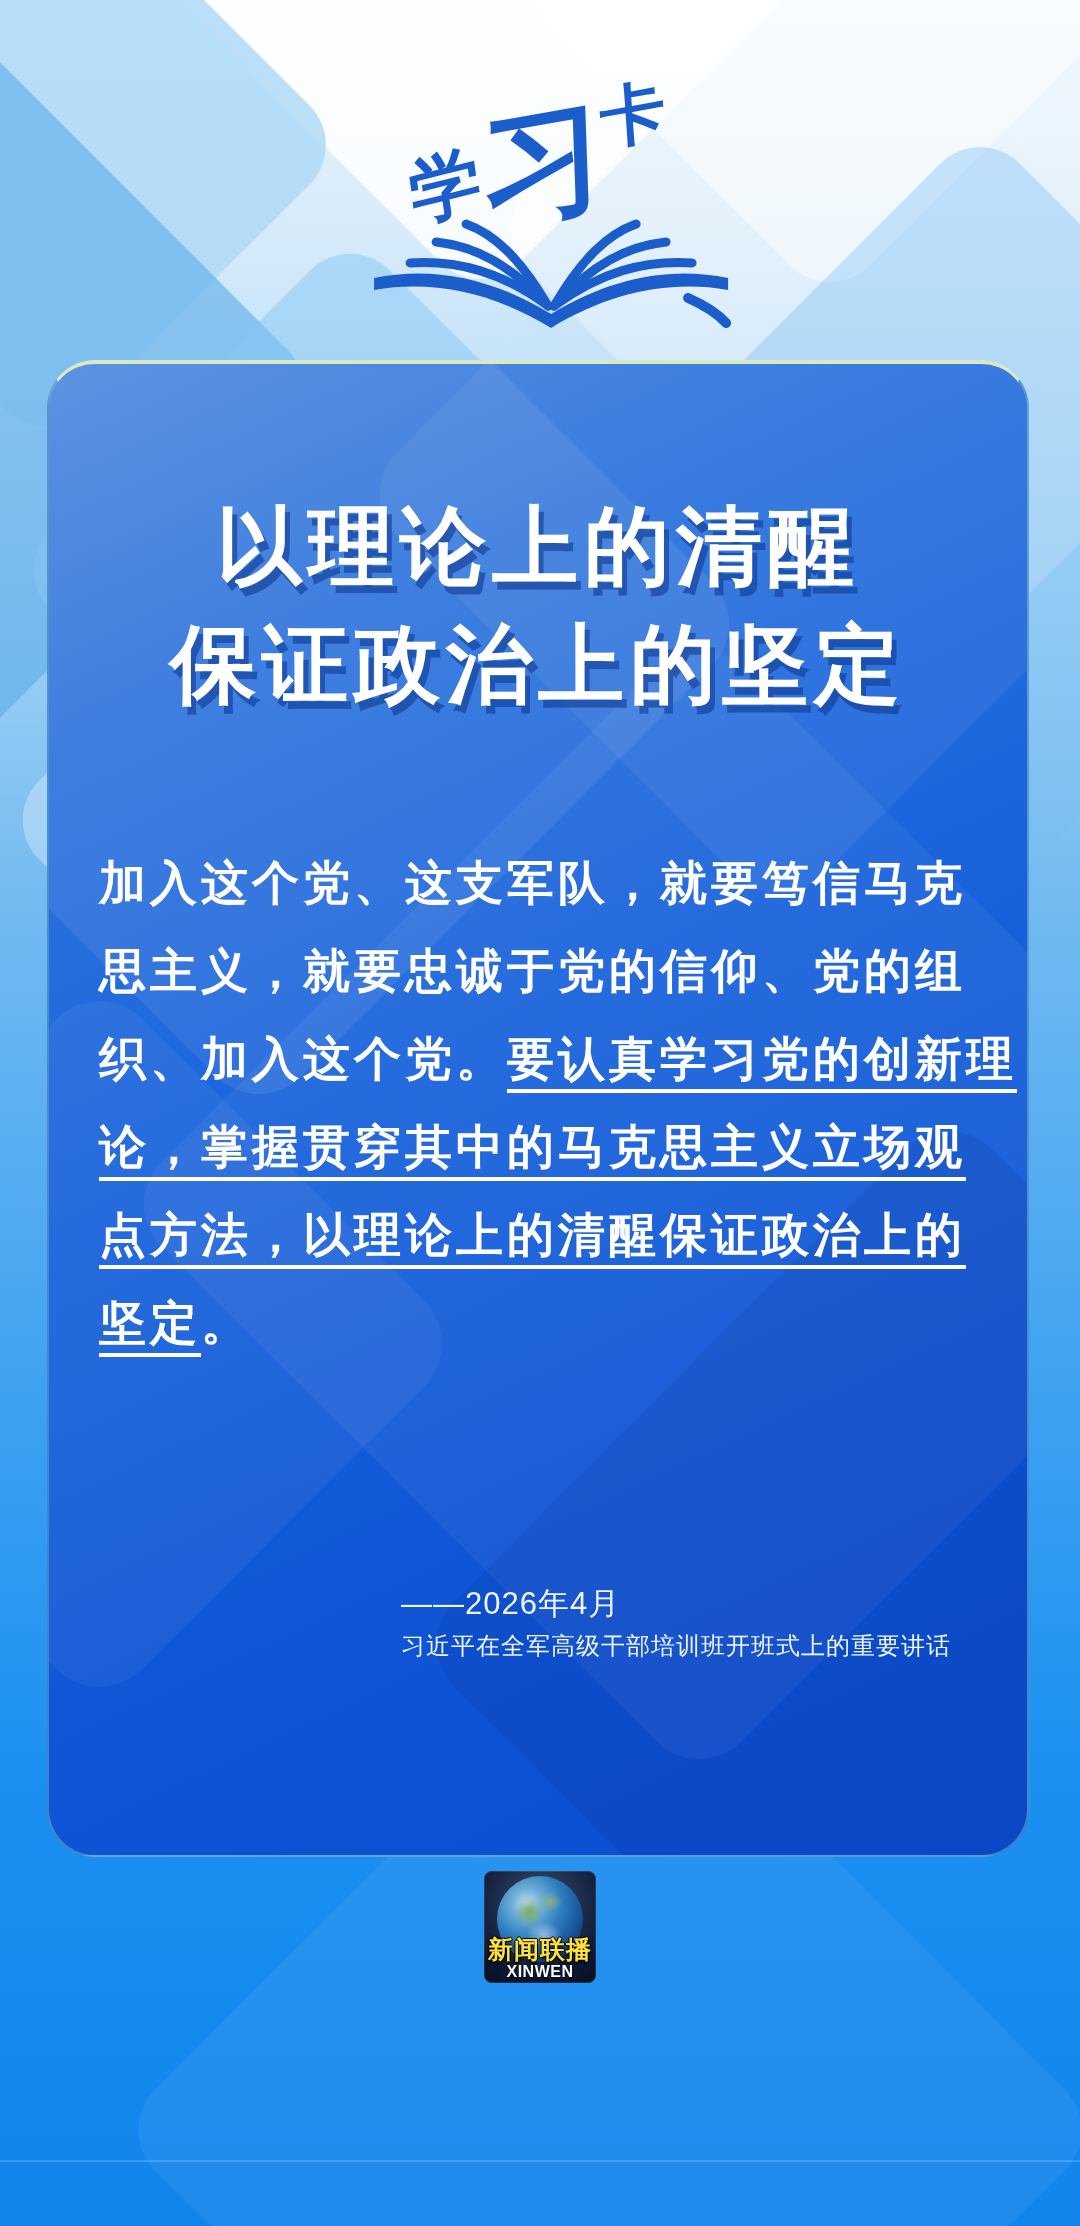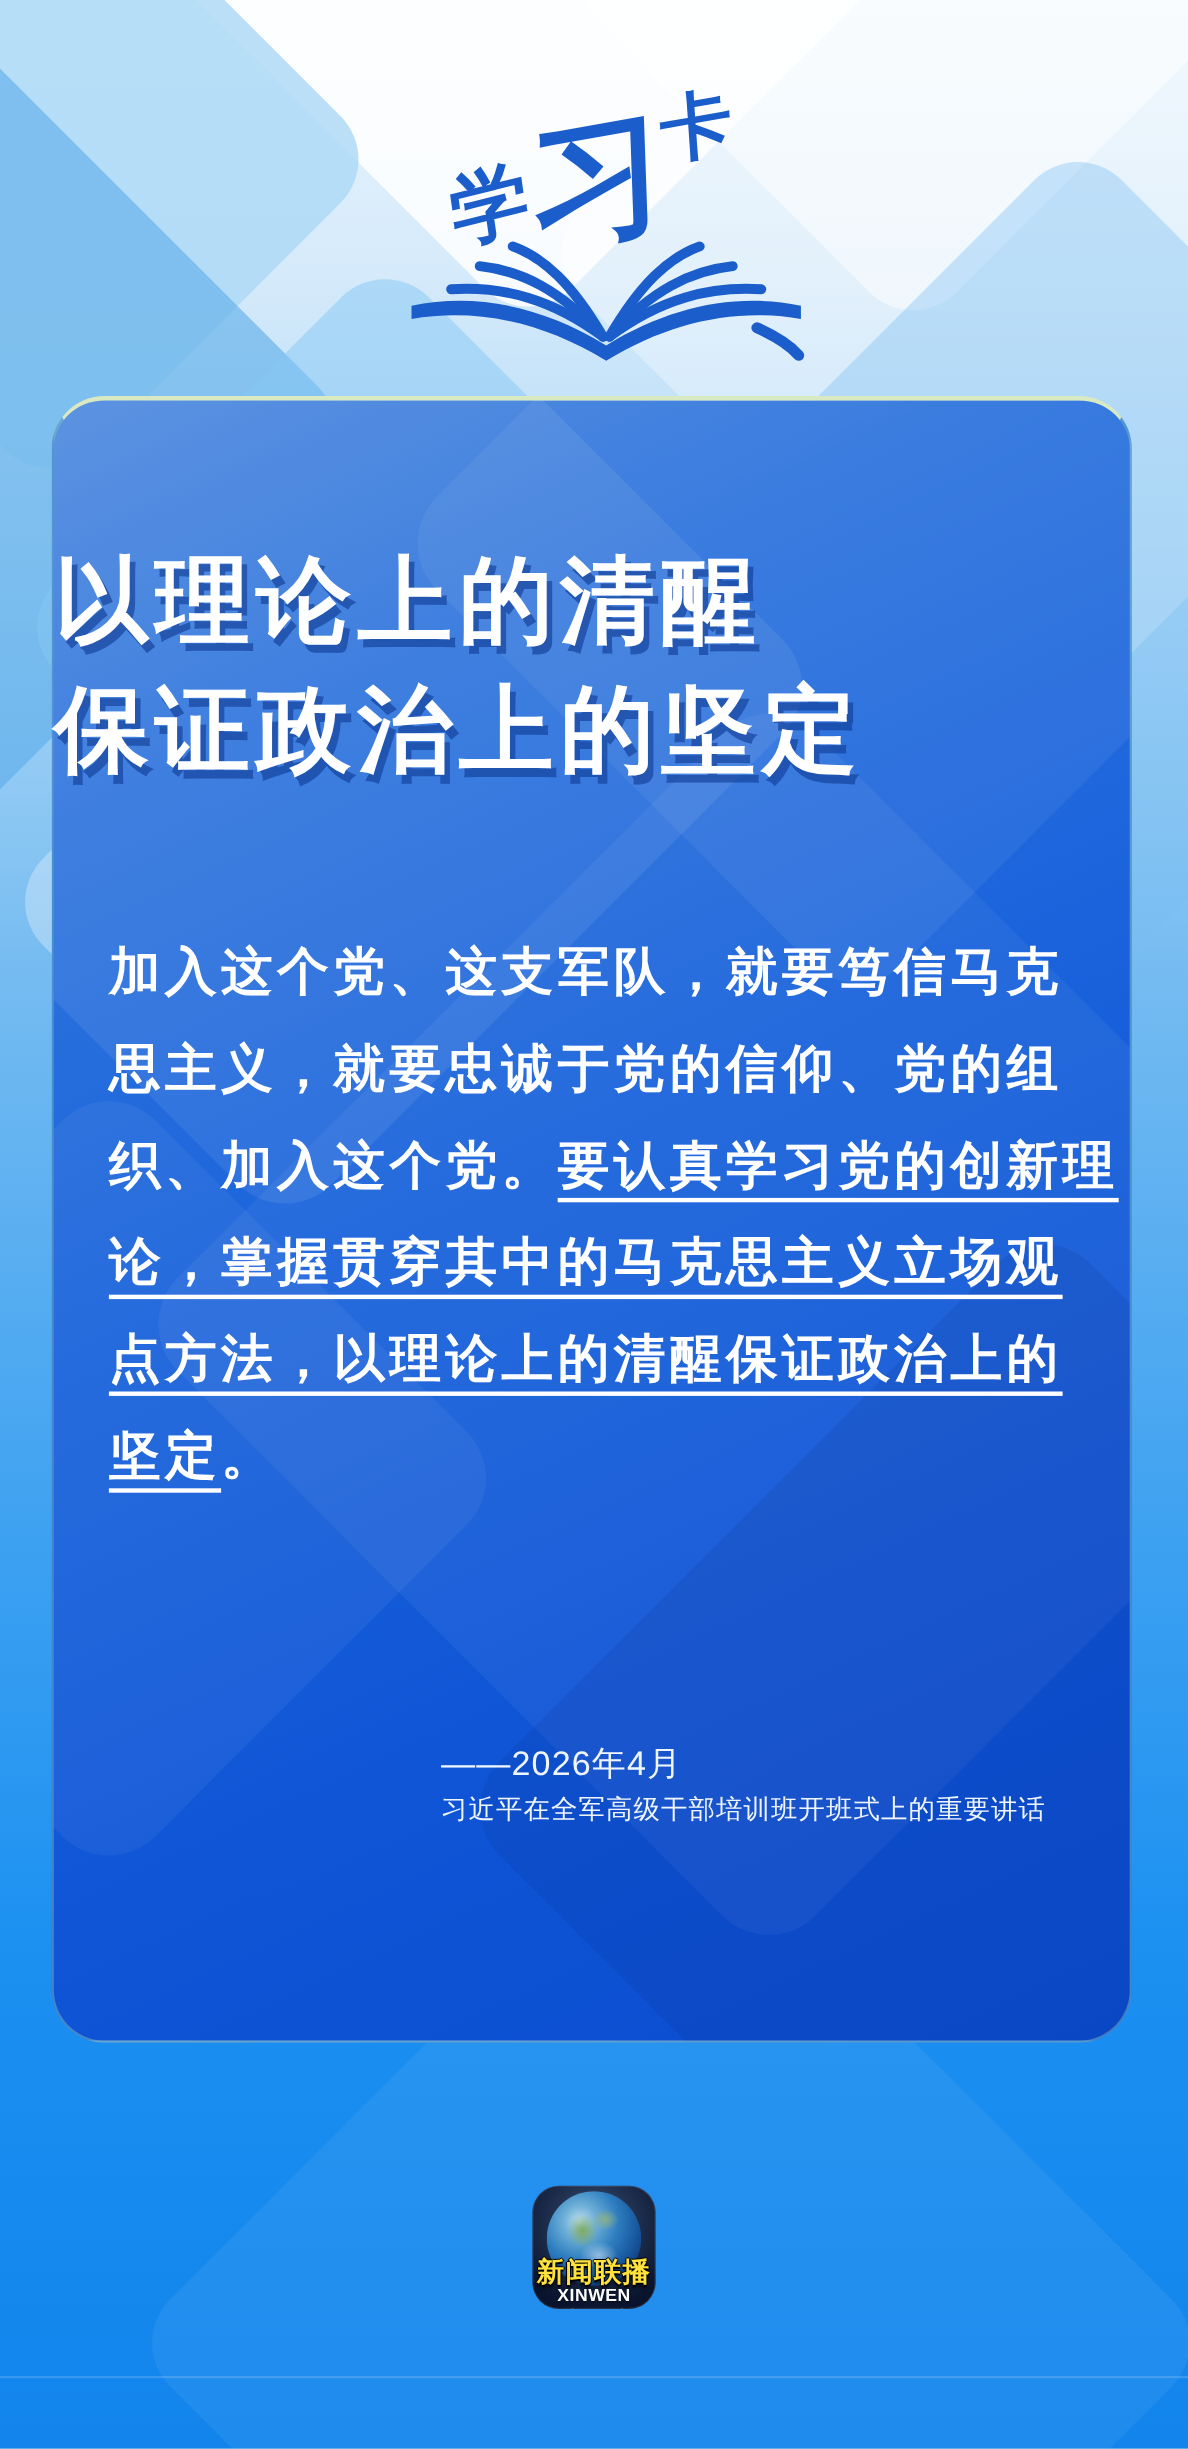--- a/index.html
+++ b/index.html
@@ -40,21 +40,21 @@
   }
   .card-overlay{position:absolute;inset:0;overflow:hidden;border-radius:44px;pointer-events:none;}
   .co{position:absolute;transform:rotate(45deg);border-radius:60px;}
   .co1{width:700px;height:700px;left:-140px;top:-90px;background:rgba(255,255,255,0.08);}
   .co2{width:600px;height:600px;left:430px;top:-170px;background:rgba(255,255,255,0.06);}
   .co3{width:820px;height:820px;left:240px;top:430px;background:rgba(255,255,255,0.05);}
   .co4{width:520px;height:520px;left:-210px;top:720px;background:rgba(255,255,255,0.05);}
   .co5{width:760px;height:760px;left:520px;top:900px;background:rgba(6,30,110,0.10);}
 
   .card-title{
-    position:relative;margin-top:123px;
+    position:relative;margin-top:123px;text-align:center;
     color:#ffffff;font-weight:bold;font-size:86px;line-height:118px;letter-spacing:6px;
     text-shadow:5px 8px 0 rgba(16,59,148,0.62);
     white-space:nowrap;
   }
   .card-body{position:relative;margin-top:116px;padding:0 58px 0 50px;}
   .body-line{
     height:88px;line-height:88px;font-size:47px;font-weight:bold;color:#ffffff;
     letter-spacing:4px;white-space:nowrap;
   }
   .body-line.indent{text-indent:2em;}
@@ -64,21 +64,21 @@
     text-underline-offset:14px;
   }
   .attribution{
     position:absolute;right:76px;top:1219px;text-align:left;color:#eef5fd;
   }
   .attr-date{font-size:31px;line-height:42px;letter-spacing:1px;}
   .attr-src{font-size:24px;line-height:42px;letter-spacing:1px;}
 
   
   .app-icon{
-    position:absolute;left:484px;top:1987px;width:112px;height:112px;border-radius:24px;
+    position:absolute;left:484px;top:1871px;width:112px;height:112px;border-radius:8px;
     background:radial-gradient(circle at 50% 30%,#3e5577 0%,#1c2c4a 45%,#0b1530 80%,#070f22 100%);
     overflow:hidden;box-shadow:0 0 0 1px rgba(255,255,255,0.12) inset;
   }
   .earth{
     position:absolute;left:13px;top:5px;width:86px;height:86px;border-radius:50%;
     background:
       radial-gradient(closest-side at 38% 42%,rgba(125,170,90,0.95) 0%,rgba(125,170,90,0.0) 42%),
       radial-gradient(closest-side at 62% 30%,rgba(150,180,120,0.8) 0%,rgba(150,180,120,0.0) 38%),
       radial-gradient(closest-side at 55% 68%,rgba(230,240,250,0.55) 0%,rgba(230,240,250,0.0) 45%),
       radial-gradient(circle at 35% 32%,#bfe0ef 0%,#6fb0d8 18%,#2f7fc0 42%,#1b5da4 62%,#0d3a78 82%,#072449 100%);

